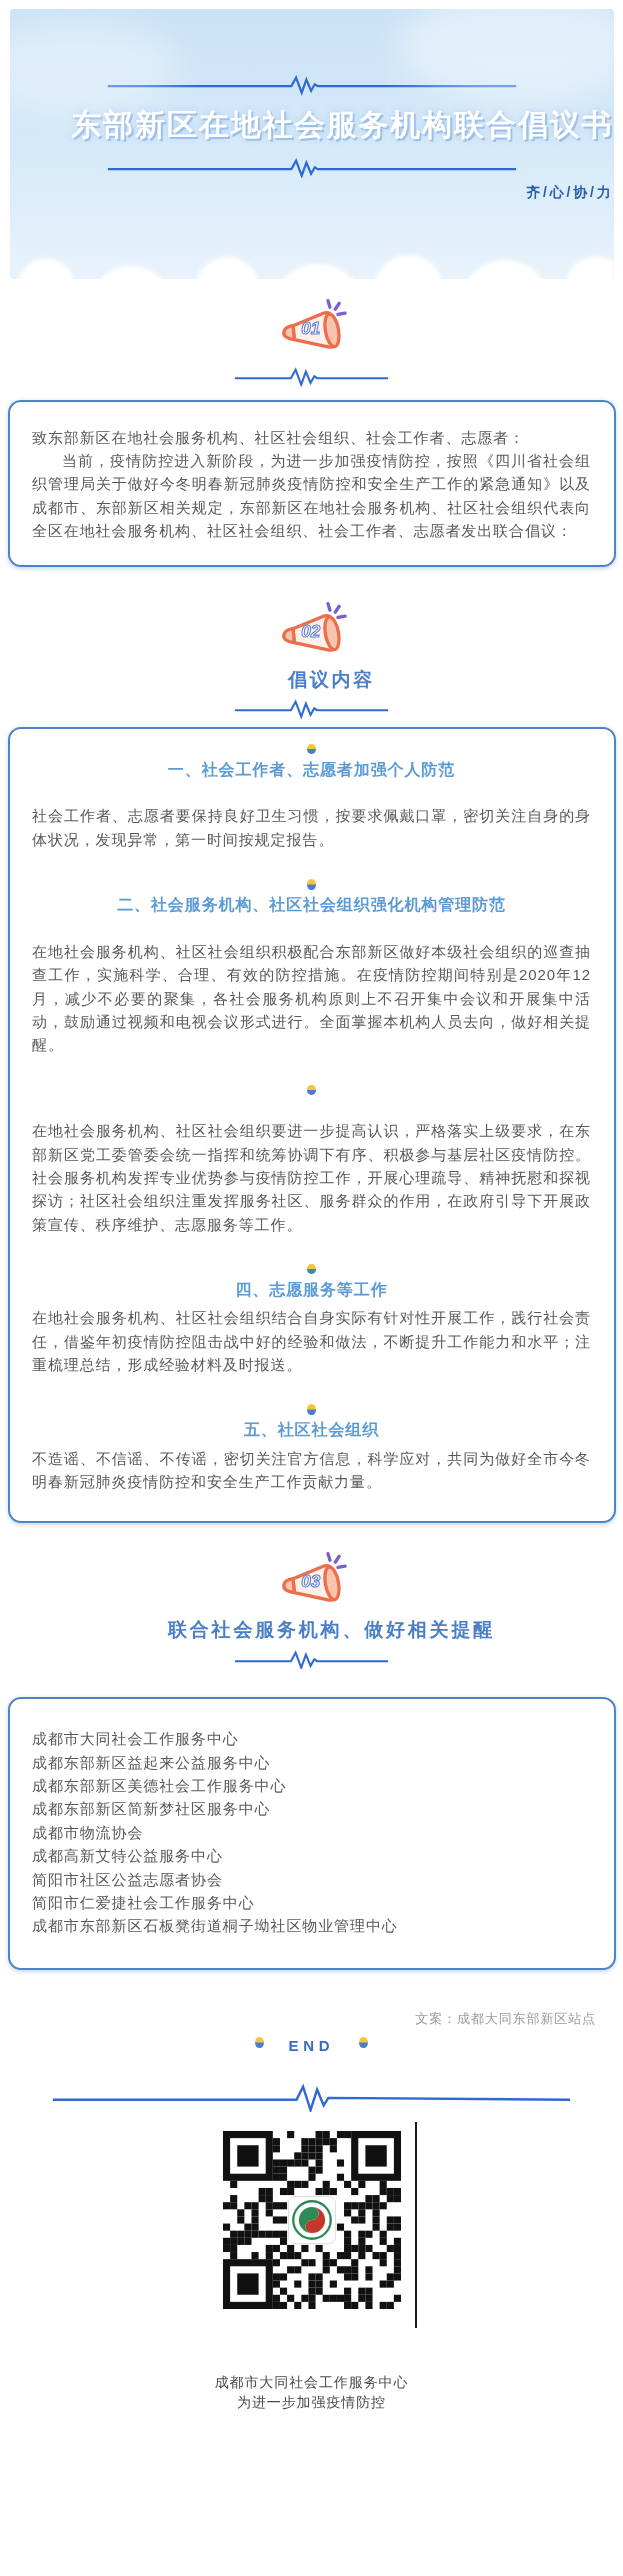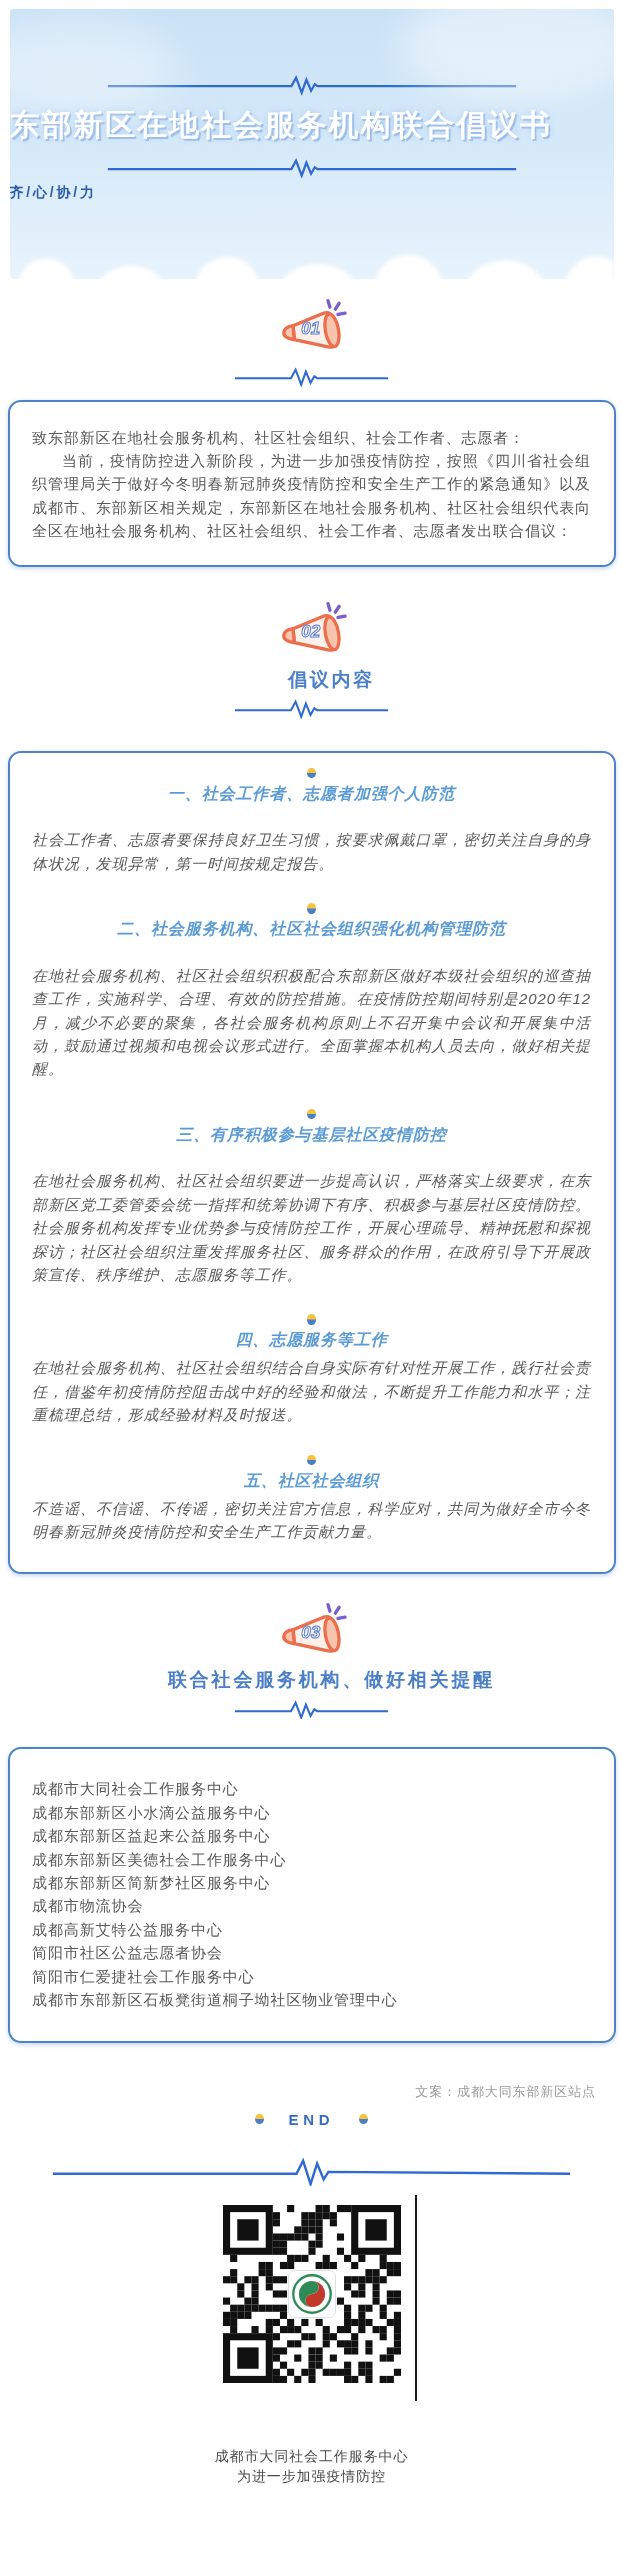--- a/index.html
+++ b/index.html
@@ -14,21 +14,21 @@
     width:623px;margin:0 auto;
     font-family:"Liberation Sans","DejaVu Sans",sans-serif;
     color:var(--body-gray);
   }
   .page{width:623px;overflow:hidden;background:#fff;}
 
   
   .banner{
     position:relative;width:604px;height:270px;margin:9.4px auto 0;
     background:linear-gradient(180deg,var(--banner-top) 0%,#d7eaf9 55%,var(--banner-bottom) 100%);
-    border-radius:3.7px;overflow:hidden;text-align:left;
+    border-radius:3.7px;overflow:hidden;text-align:right;
   }
   .banner .hi-cloud{
     position:absolute;top:-19px;right:-28px;width:244px;height:112px;border-radius:50%;
     background:rgba(255,255,255,.45);filter:blur(17px);
   }
   .banner .hi-cloud2{
     position:absolute;top:9.4px;left:-37px;width:206px;height:94px;border-radius:50%;
     background:rgba(255,255,255,.35);filter:blur(17px);
   }
   .banner-ekg{display:block;margin:0 auto;}
@@ -66,21 +66,21 @@
 
   
   .card{
     width:608px;margin:0 auto;background:#fff;
     border:2.3px solid var(--card-border);border-radius:13px;
     box-shadow:0 1.9px 4.7px rgba(100,150,210,.35);
   }
   #intro-card{margin-top:13px;padding:24px 22.5px 22.5px;}
   #intro-card p{font-size:15px;line-height:23.4px;letter-spacing:0.9px;text-align:justify;}
   #intro-card p.indent{text-indent:2em;}
-  #proposal-card{margin-top:32px;padding:15px 22.5px 28px;font-style:italic;}
+  #proposal-card{margin-top:8px;padding:15px 22.5px 28px;}
   #orgs-card{margin-top:28px;padding:28px 22.5px 30px;}
 
   .capsule{
     display:block;width:8.4px;height:10.3px;border-radius:50%;margin:0 auto 5.6px;
     background:linear-gradient(180deg,var(--yellow) 0 46%,var(--mega-blue) 54% 100%);
   }
   .p-item{margin-bottom:28px;}
   .p-item:last-child{margin-bottom:0;}
   .p-head{
     text-align:center;font-size:16px;font-weight:bold;color:var(--head-blue);
@@ -93,21 +93,21 @@
 
   #orgs-card ul{list-style:none;}
   #orgs-card li{font-size:15px;line-height:23.4px;letter-spacing:0.9px;}
 
   
   .credit{
     margin:40px 27px 0 0;text-align:right;font-size:13px;color:var(--credit-gray);
     letter-spacing:0.9px;
   }
   .end-row{
-    margin-top:9.4px;display:flex;justify-content:center;align-items:center;gap:25px;
+    margin-top:9.4px;display:flex;justify-content:center;align-items:flex-start;gap:25px;
   }
   .end-row .end-label{
     font-size:15px;font-weight:bold;color:#3a6bc4;letter-spacing:4.7px;
   }
   .ekg-long{display:block;margin:26px auto 0;}
 
   .qr-section{position:relative;margin-top:19px;height:201px;}
   .qr-svg{display:block;margin:0 auto;}
   .qr-vline{
     position:absolute;left:415px;top:-9.4px;width:1.9px;height:206px;background:#1a1a1a;
@@ -183,21 +183,20 @@
     </div>
 
     <div class="p-item">
       <span class="capsule"></span>
       <h3 class="p-head">二、社会服务机构、社区社会组织强化机构管理防范</h3>
       <p class="p-body">在地社会服务机构、社区社会组织积极配合东部新区做好本级社会组织的巡查抽查工作，实施科学、合理、有效的防控措施。在疫情防控期间特别是2020年12月，减少不必要的聚集，各社会服务机构原则上不召开集中会议和开展集中活动，鼓励通过视频和电视会议形式进行。全面掌握本机构人员去向，做好相关提醒。</p>
     </div>
 
     <div class="p-item">
       <span class="capsule"></span>
-      <h3 class="p-head">三、有序积极参与基层社区疫情防控</h3>
       <p class="p-body">在地社会服务机构、社区社会组织要进一步提高认识，严格落实上级要求，在东部新区党工委管委会统一指挥和统筹协调下有序、积极参与基层社区疫情防控。社会服务机构发挥专业优势参与疫情防控工作，开展心理疏导、精神抚慰和探视探访；社区社会组织注重发挥服务社区、服务群众的作用，在政府引导下开展政策宣传、秩序维护、志愿服务等工作。</p>
     </div>
 
     <div class="p-item compact">
       <span class="capsule"></span>
       <h3 class="p-head">四、志愿服务等工作</h3>
       <p class="p-body">在地社会服务机构、社区社会组织结合自身实际有针对性开展工作，践行社会责任，借鉴年初疫情防控阻击战中好的经验和做法，不断提升工作能力和水平；注重梳理总结，形成经验材料及时报送。</p>
     </div>
 
     <div class="p-item compact">
@@ -222,21 +221,20 @@
     <div class="mega-title">联合社会服务机构、做好相关提醒</div>
     <svg class="mega-ekg" width="157" height="20.6" viewBox="0 0 168 22">
       <path d="M2 13 L62 13 l5 -9 l6 16 l5 -14 l5 12 l4 -7 l3 2 L166 13" fill="none" stroke="#2f6ad0" stroke-width="2.2"></path>
     </svg>
   </div>
 
   <div class="card" id="orgs-card">
     <ul>
     <li>成都市大同社会工作服务中心</li>
 
-    <li>成都东部新区小水滴公益服务中心</li>
 
     <li>成都东部新区益起来公益服务中心</li>
 
     <li>成都东部新区美德社会工作服务中心</li>
 
     <li>成都东部新区简新梦社区服务中心</li>
 
     <li>成都市物流协会</li>
 
     <li>成都高新艾特公益服务中心</li>

